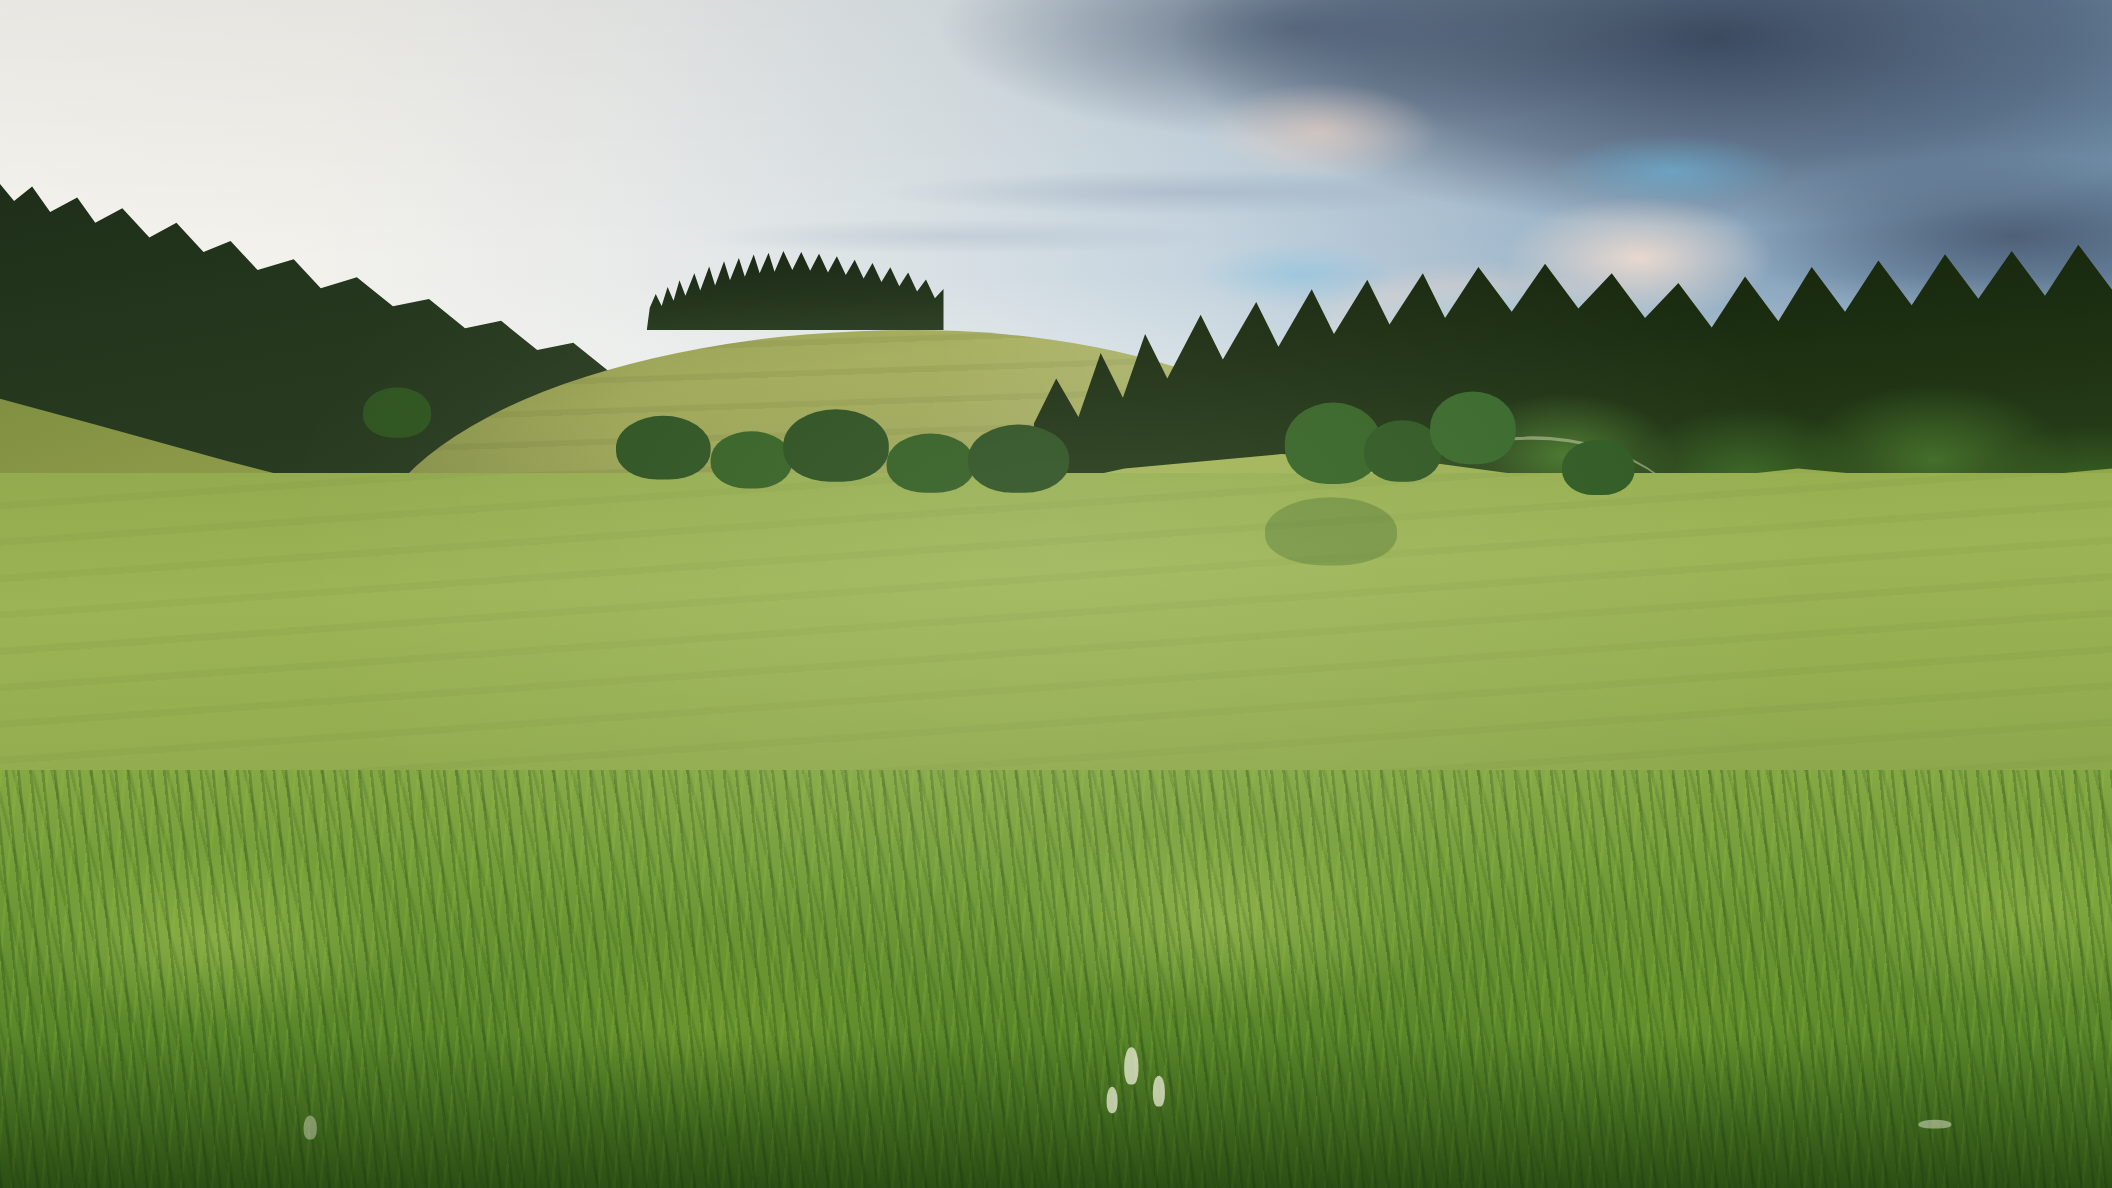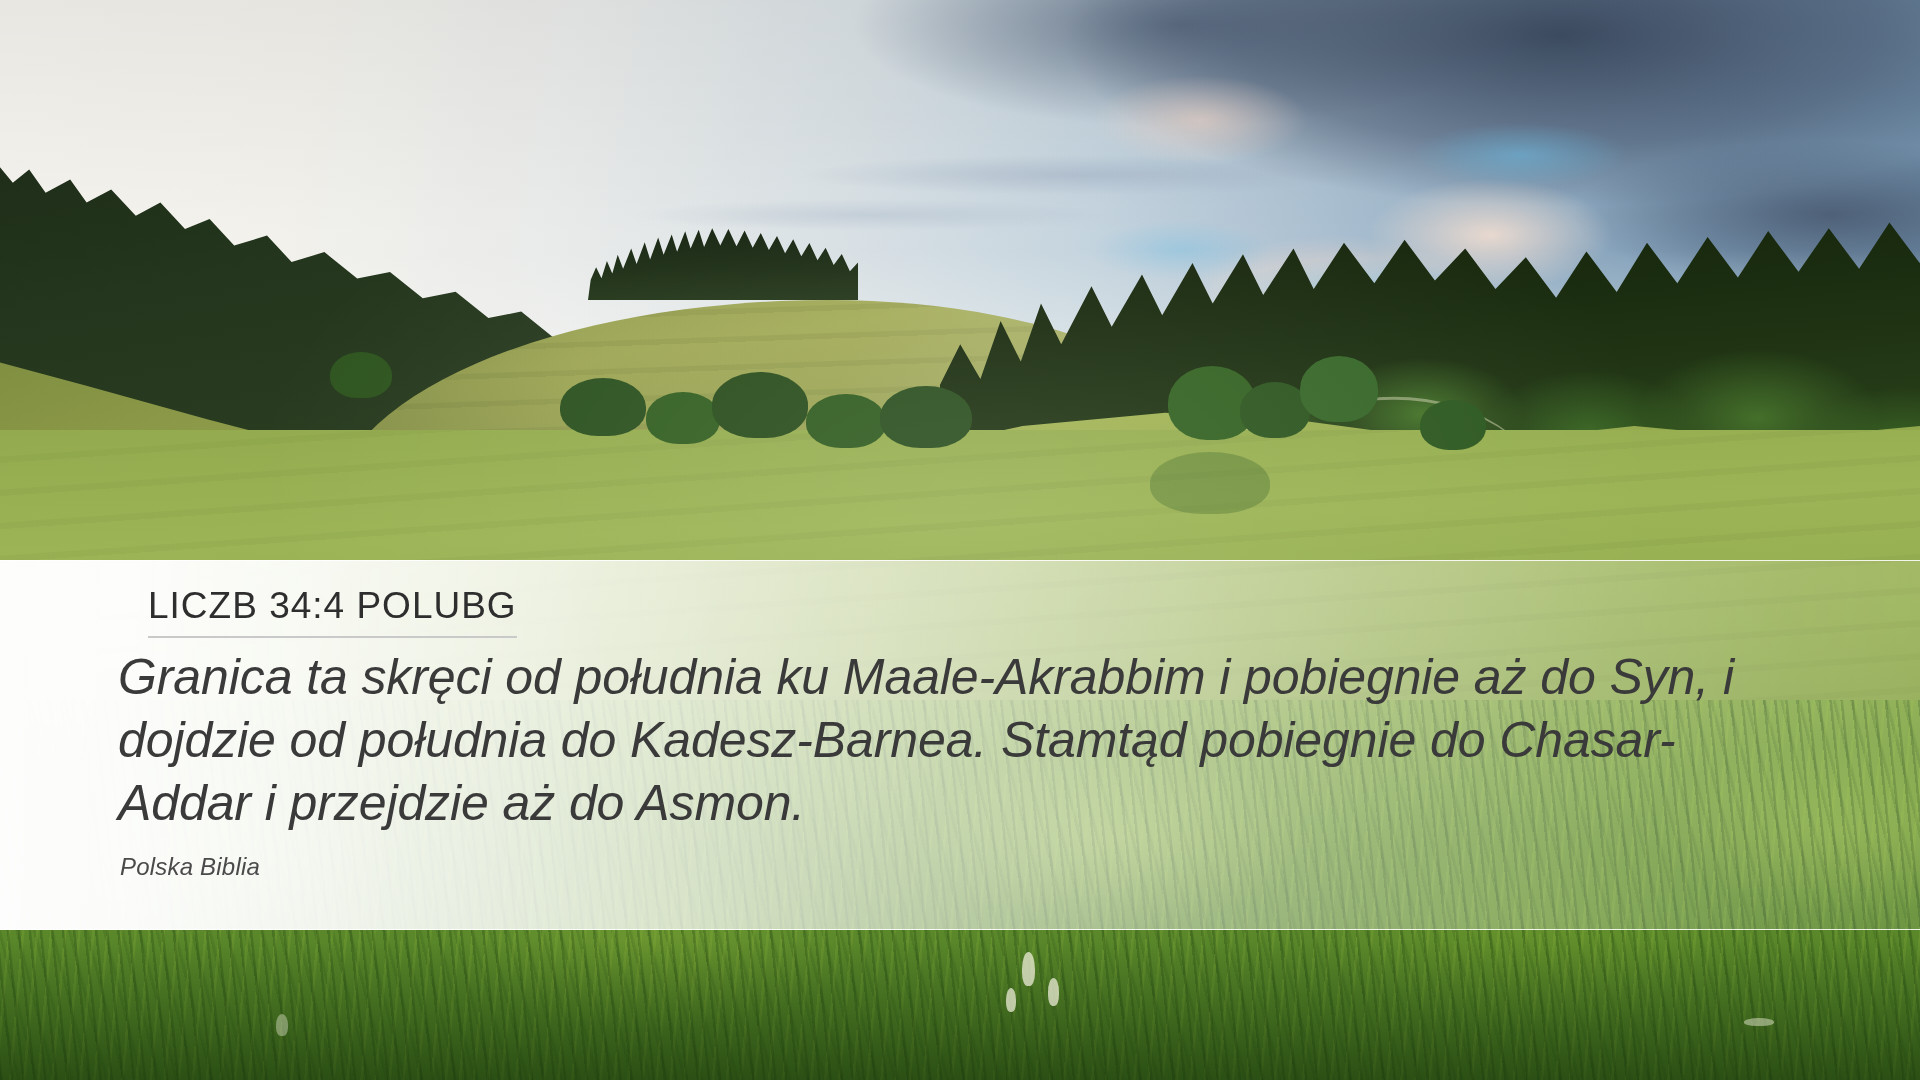--- a/index.html
+++ b/index.html
@@ -408,24 +408,14 @@
 
     <div class="seedhead" style="left:1022px;top:952px;width:13px;height:34px;"></div>
     <div class="seedhead" style="left:1048px;top:978px;width:11px;height:28px;"></div>
     <div class="seedhead" style="left:1006px;top:988px;width:10px;height:24px;"></div>
     <div class="seedhead" style="left:1744px;top:1018px;width:30px;height:8px;opacity:.65;"></div>
     <div class="seedhead" style="left:276px;top:1014px;width:12px;height:22px;opacity:.55;"></div>
 
     <div class="photo-grade"></div>
   </div>
 
-  <div class="verse-panel">
-    <div class="verse-inner">
-
-      <div class="verse-ref">LICZB 34:4 POLUBG</div>
-
-      <div class="verse-text">Granica ta skręci od południa ku Maale-Akrabbim i pobiegnie aż do Syn, i dojdzie od południa do Kadesz-Barnea. Stamtąd pobiegnie do Chasar-Addar i przejdzie aż do Asmon.</div>
-
-      <div class="verse-attrib">Polska Biblia</div>
-    </div>
-  </div>
 
 </div>
 
 </body></html>

